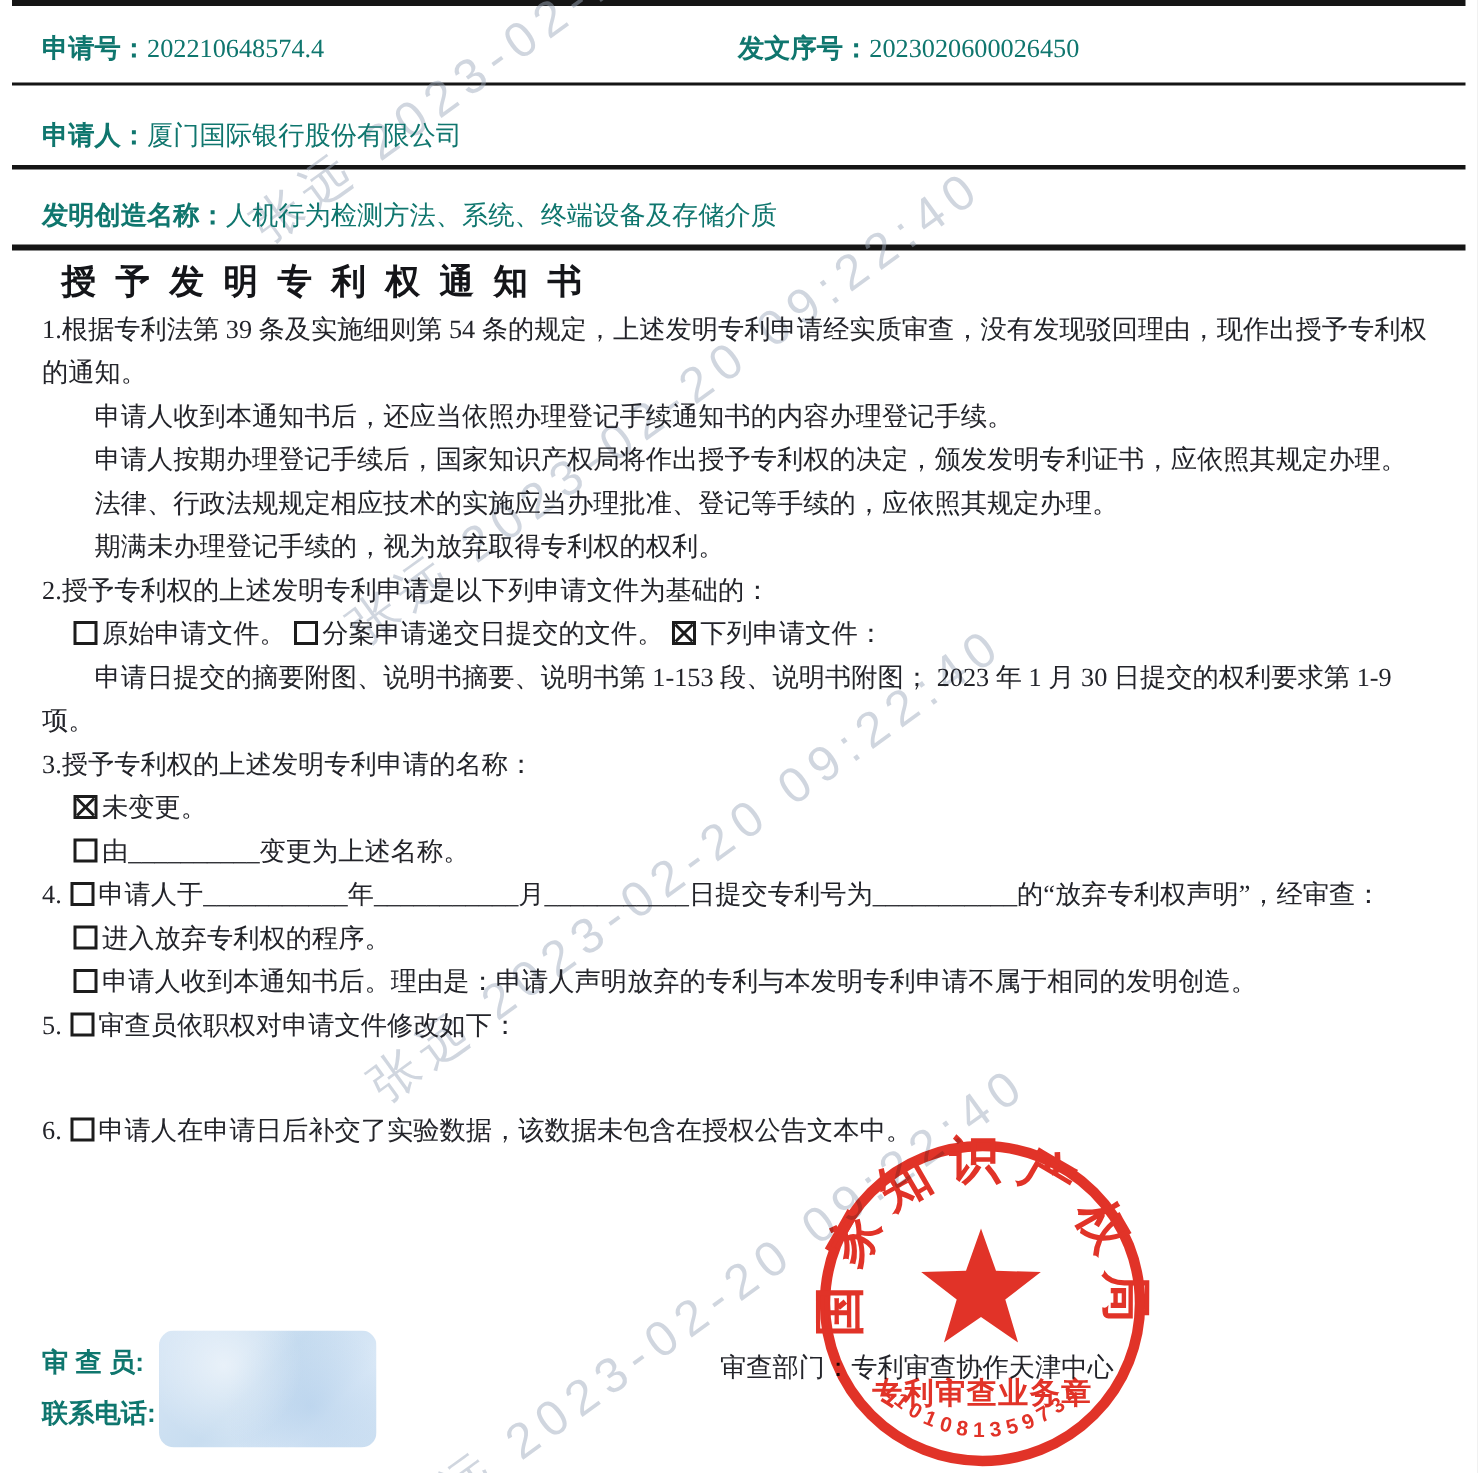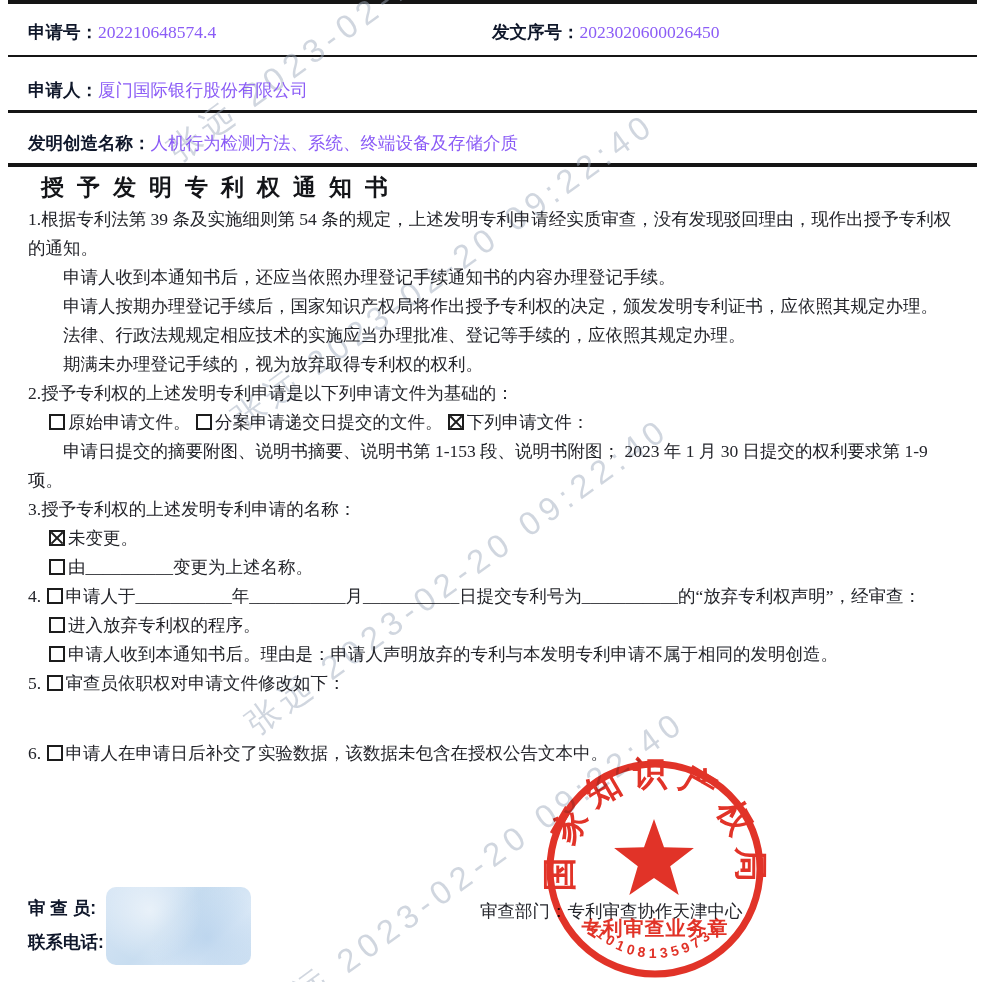--- a/index.html
+++ b/index.html
@@ -21,22 +21,22 @@
     font-family:"Liberation Sans","DejaVu Sans",sans-serif;
     font-size:33px; letter-spacing:6px; color:#9fabbd; opacity:.48;
     transform:rotate(-36deg); transform-origin:0 50%; z-index:1;
   }
   .wm-a{left:172px;top:132px;} .wm-b{left:236px;top:400px;}
   .wm-c{left:250px;top:705px;} .wm-d{left:266px;top:998px;}
 
   
   .hdr-row{position:absolute; left:28px; right:16px; font-size:17.5px; z-index:2;}
   .hdr-row-1{top:20px;} .hdr-row-2{top:78px;} .hdr-row-3{top:131px;}
-  .lbl{font-weight:bold; font-family:"Liberation Sans","DejaVu Sans",sans-serif; color:#0f172a;text-align:center;}
-  .val{color:#8b5cf6;}
+  .lbl{font-weight:bold; font-family:"Liberation Sans","DejaVu Sans",sans-serif; color:#0f766e;text-align:center;}
+  .val{color:#0f766e;}
   .hdr-serial{position:absolute; left:464px; top:0;}
 
   
   .body{
     position:absolute; left:28px; width:929px; top:171px;
     font-size:17.5px; line-height:29px; z-index:2;
   }
   .doc-title{
     text-align:left; font-weight:bold; font-size:23px;
     letter-spacing:13px; text-indent:13px; line-height:31px;

